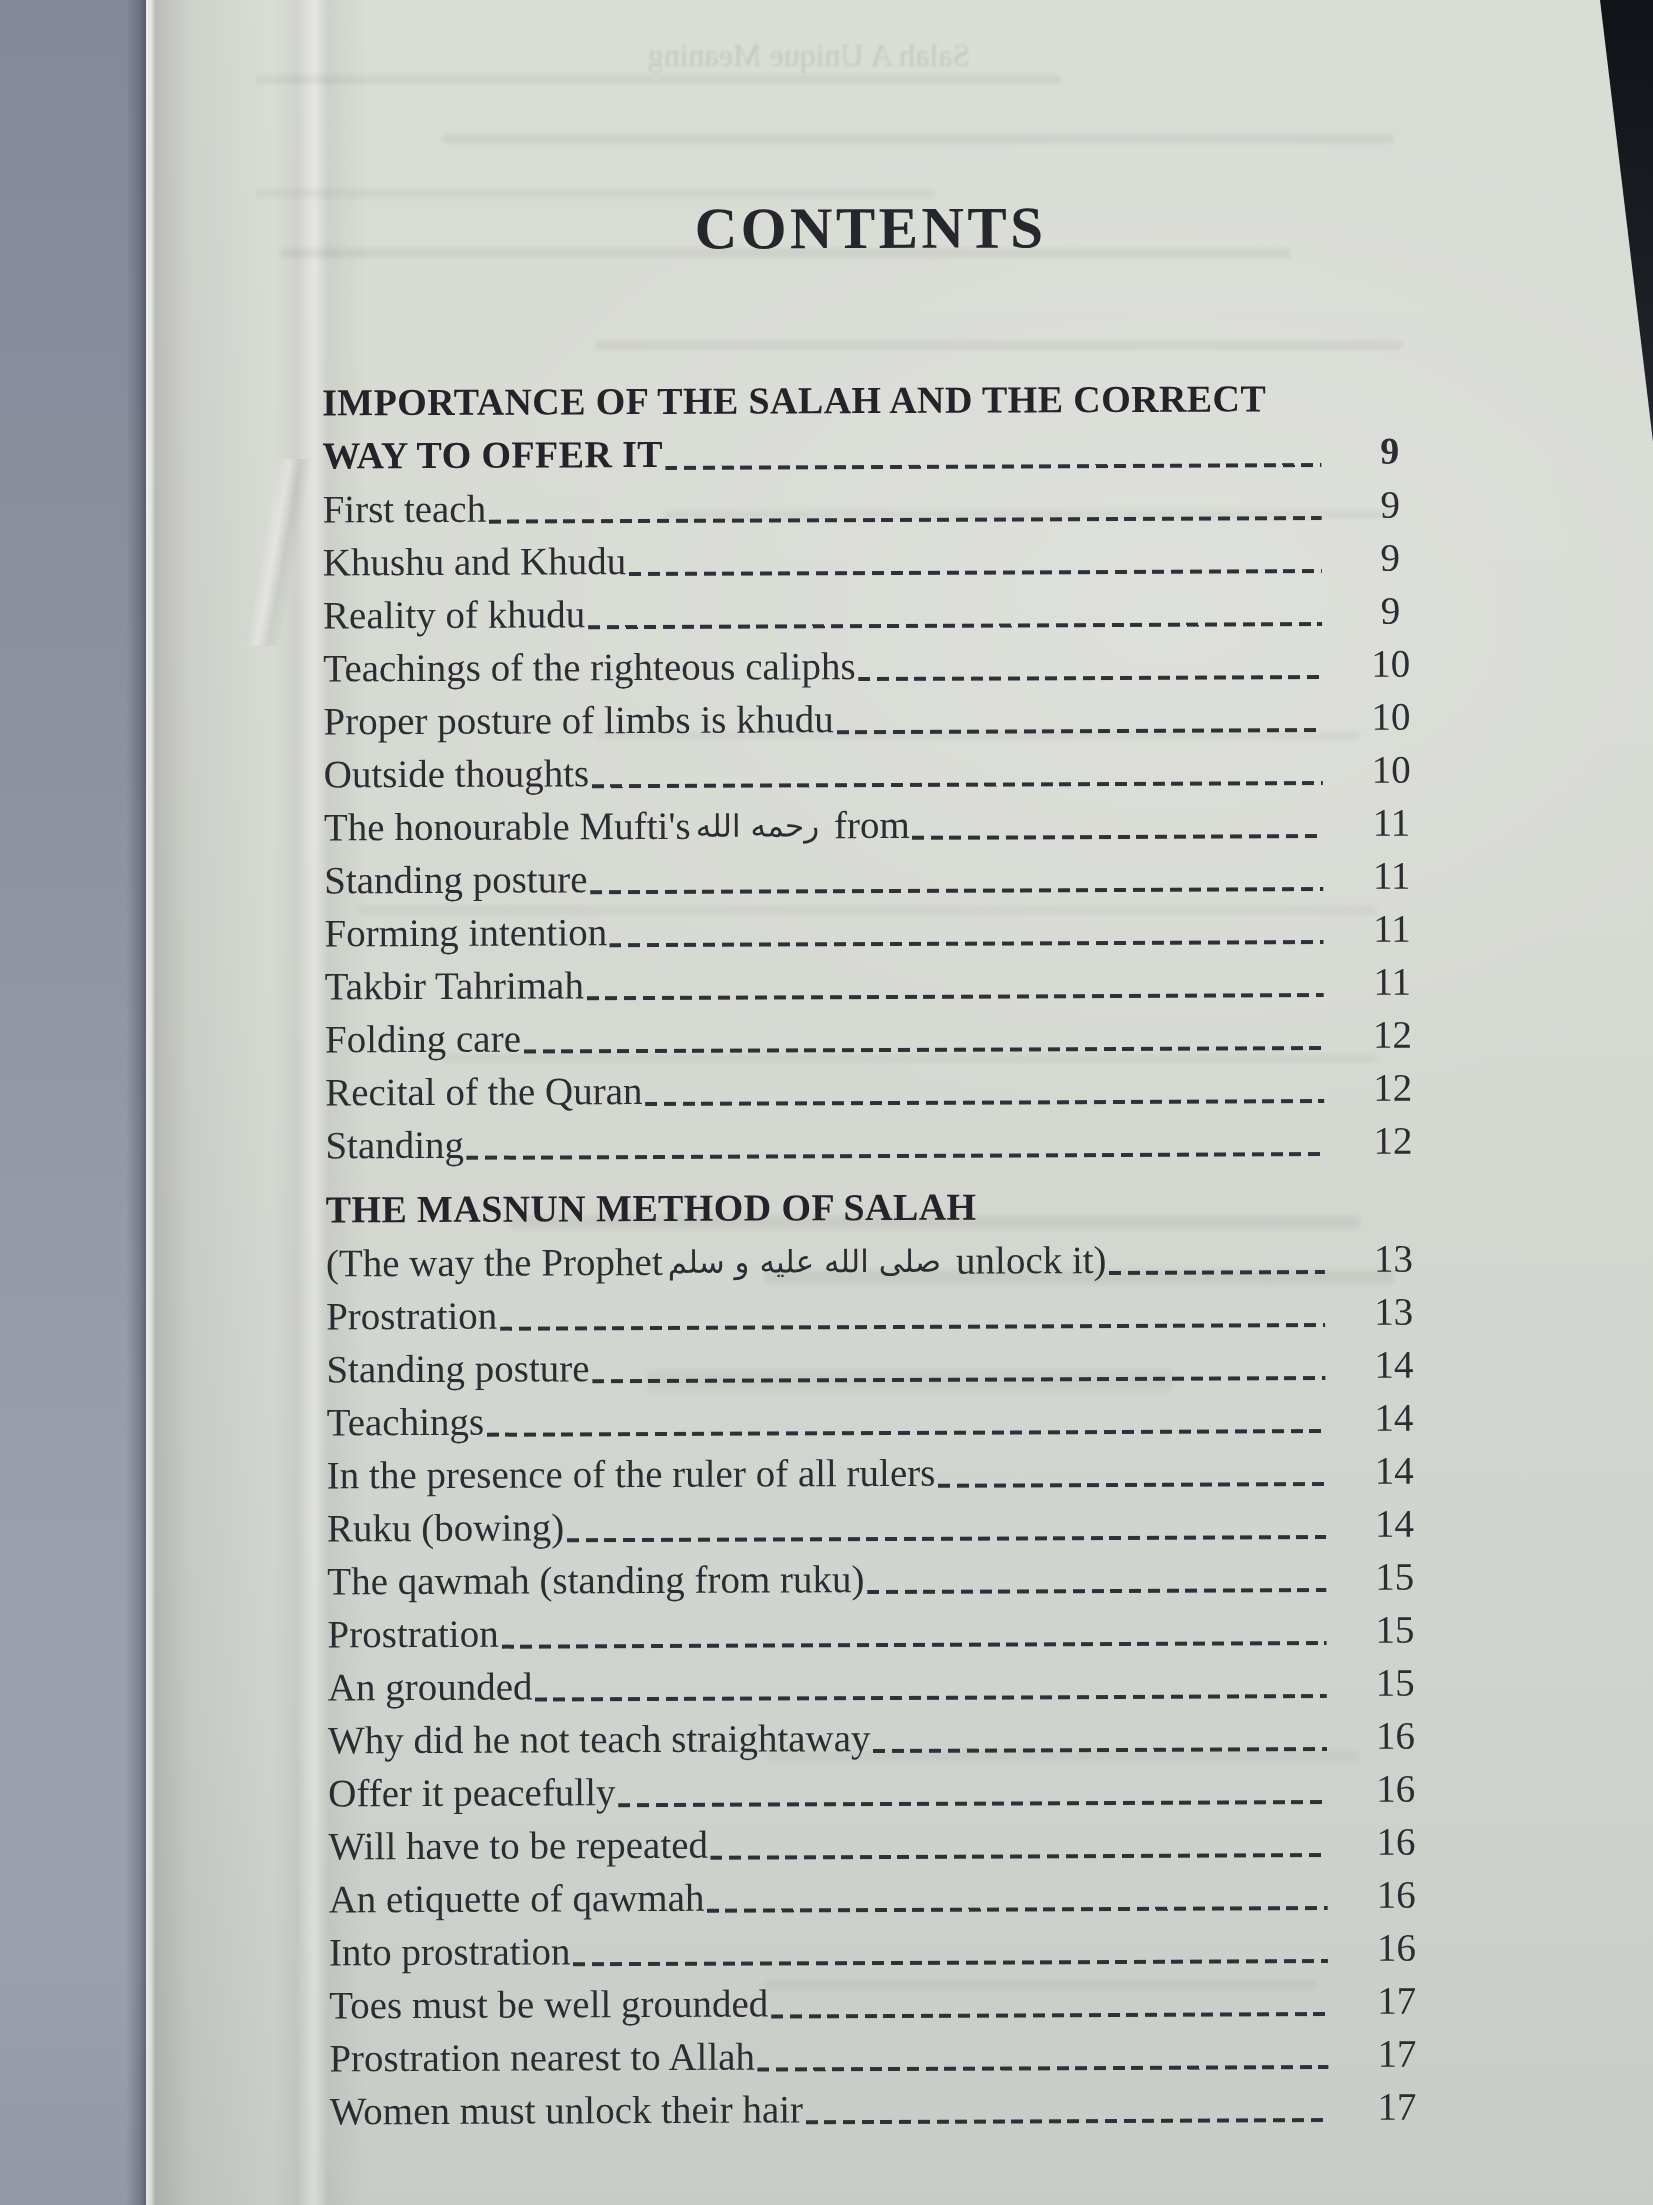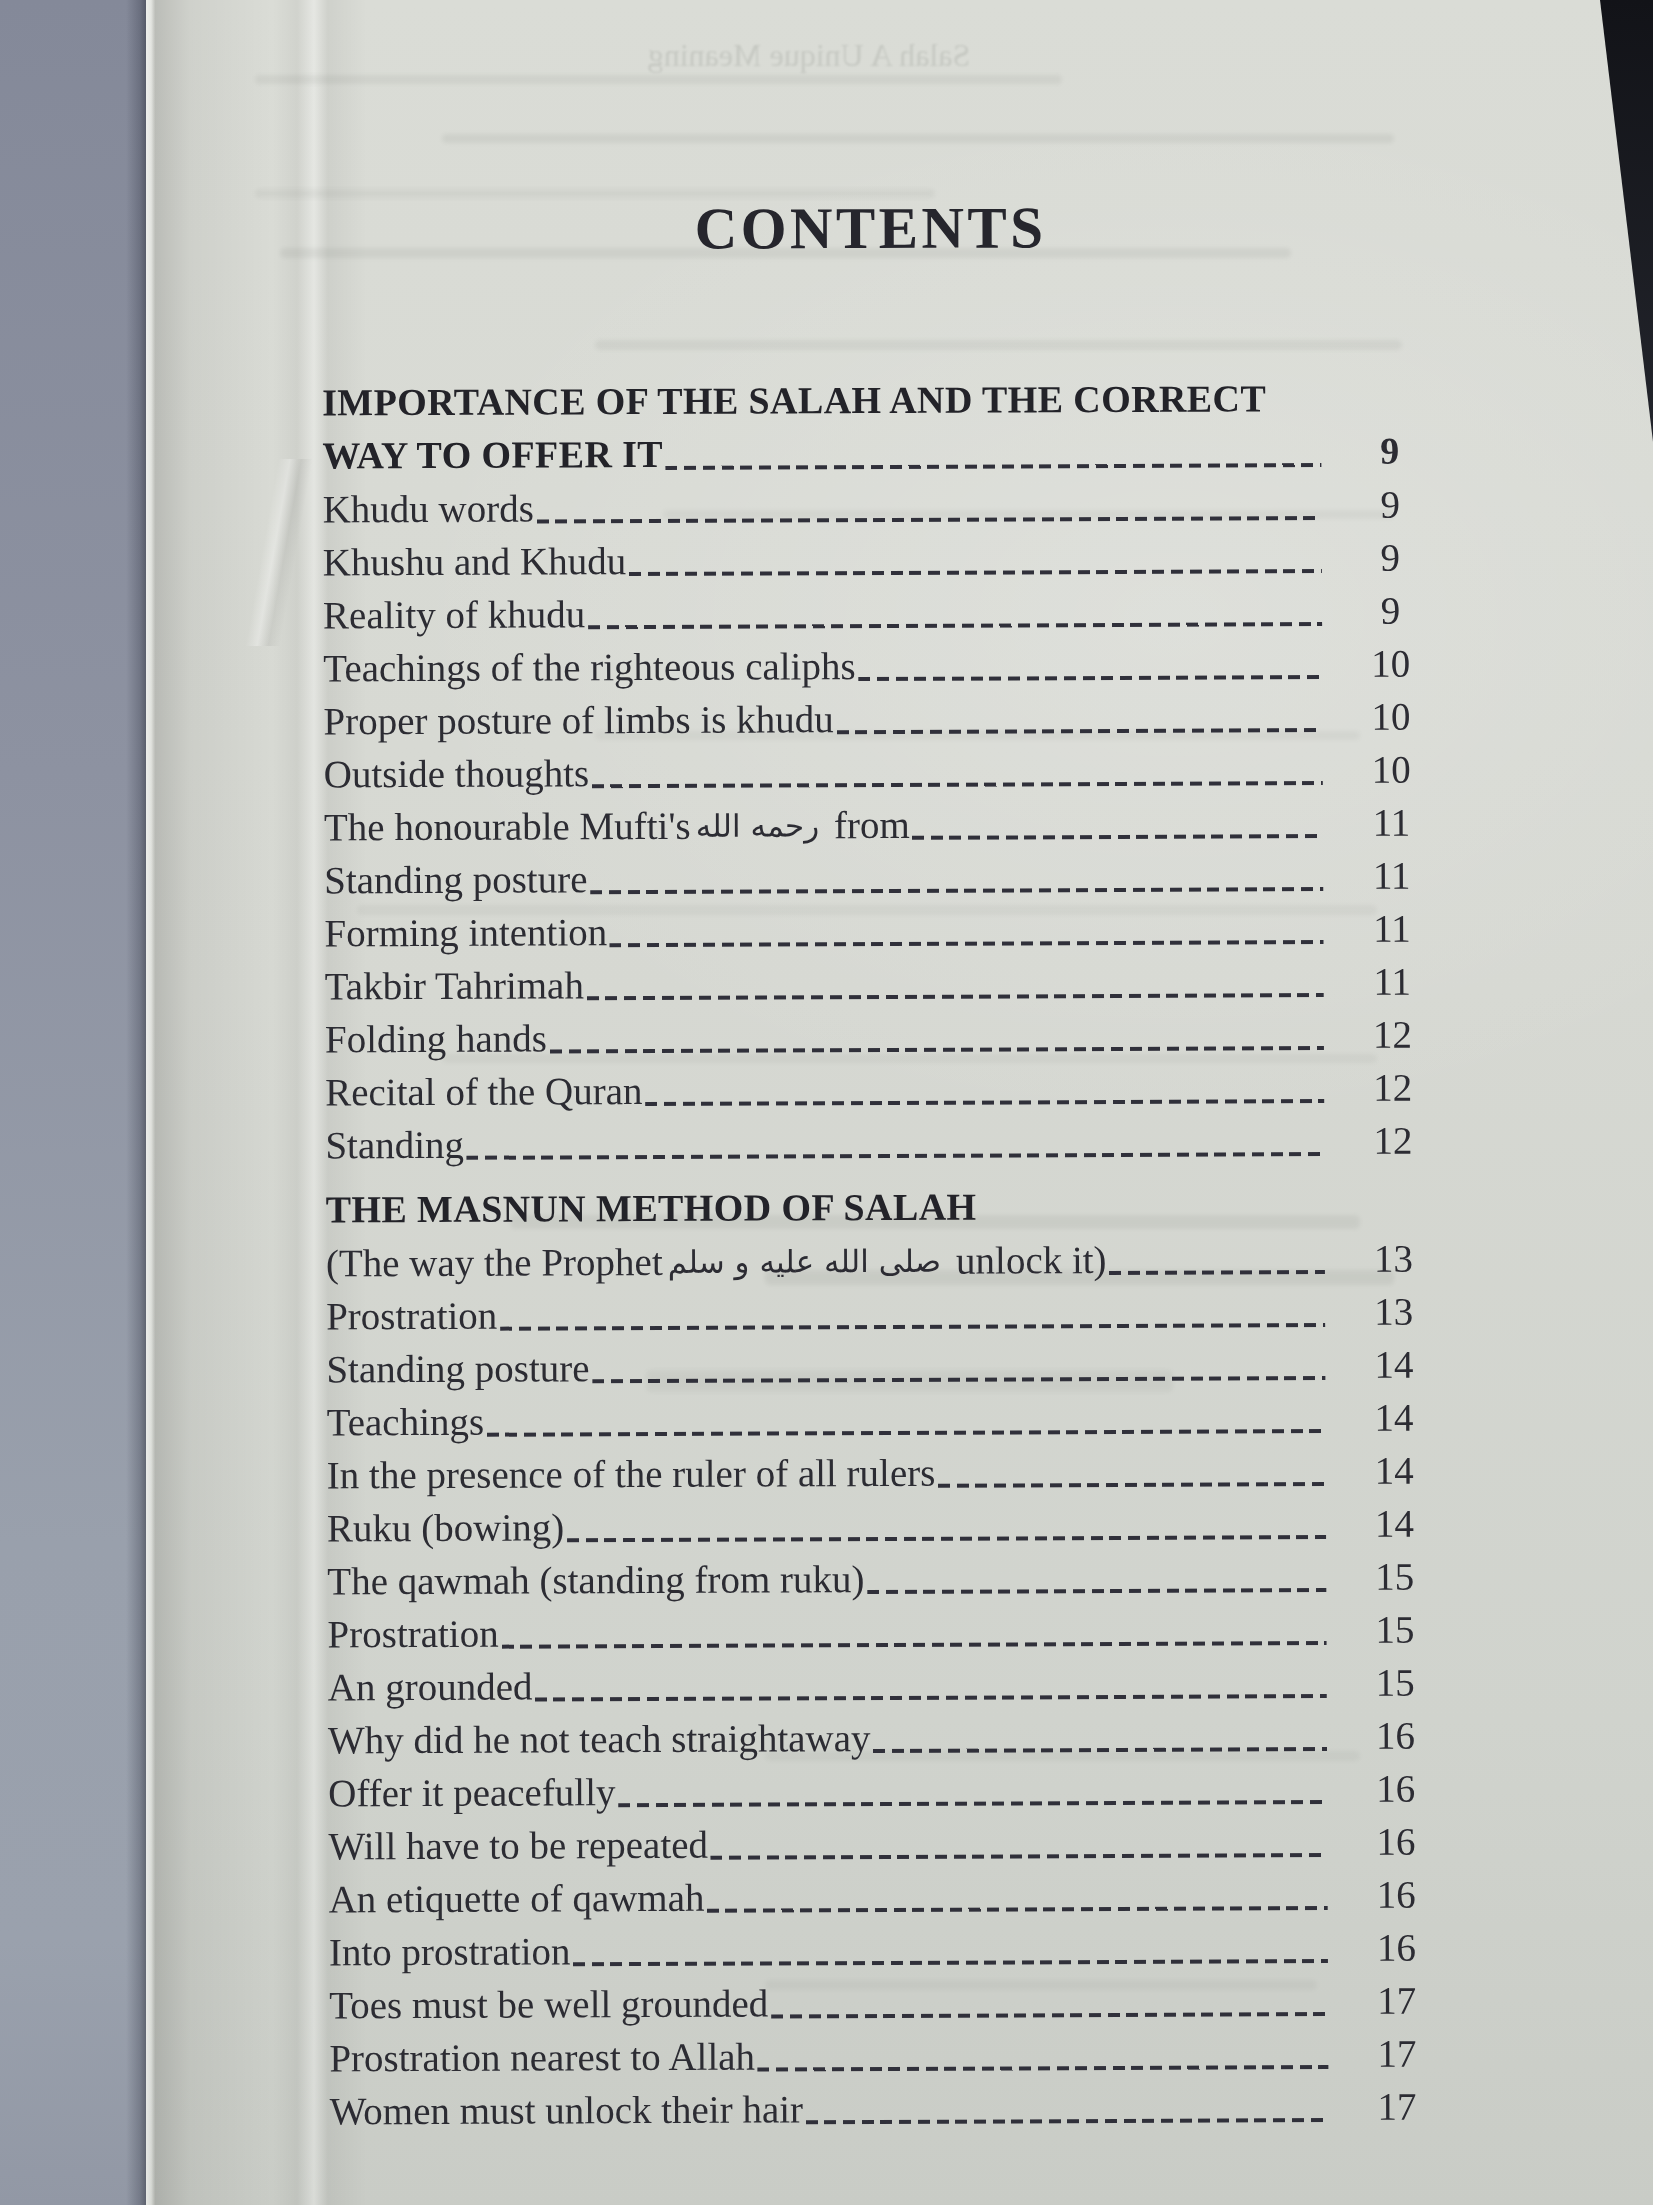--- a/index.html
+++ b/index.html
@@ -116,21 +116,21 @@
         <div class="row heading">
     <span class="label"><span class="t1">IMPORTANCE OF THE SALAH AND THE CORRECT</span></span>
 
   </div>
         <div class="row heading">
     <span class="label"><span class="t1">WAY TO OFFER IT</span></span>
     <span class="leader"></span>
     <span class="num">9</span>
   </div>
         <div class="row">
-    <span class="label"><span class="t1">Khudu words</span></span>
+    <span class="label"><span class="t1">First teach</span></span>
     <span class="leader"></span>
     <span class="num">9</span>
   </div>
         <div class="row">
     <span class="label"><span class="t1">Khushu and Khudu</span></span>
     <span class="leader"></span>
     <span class="num">9</span>
   </div>
         <div class="row">
     <span class="label"><span class="t1">Reality of khudu</span></span>
@@ -166,21 +166,21 @@
     <span class="label"><span class="t1">Forming intention</span></span>
     <span class="leader"></span>
     <span class="num">11</span>
   </div>
         <div class="row">
     <span class="label"><span class="t1">Takbir Tahrimah</span></span>
     <span class="leader"></span>
     <span class="num">11</span>
   </div>
         <div class="row">
-    <span class="label"><span class="t1">Folding hands</span></span>
+    <span class="label"><span class="t1">Folding care</span></span>
     <span class="leader"></span>
     <span class="num">12</span>
   </div>
         <div class="row">
     <span class="label"><span class="t1">Recital of the Quran</span></span>
     <span class="leader"></span>
     <span class="num">12</span>
   </div>
         <div class="row">
     <span class="label"><span class="t1">Standing</span></span>

